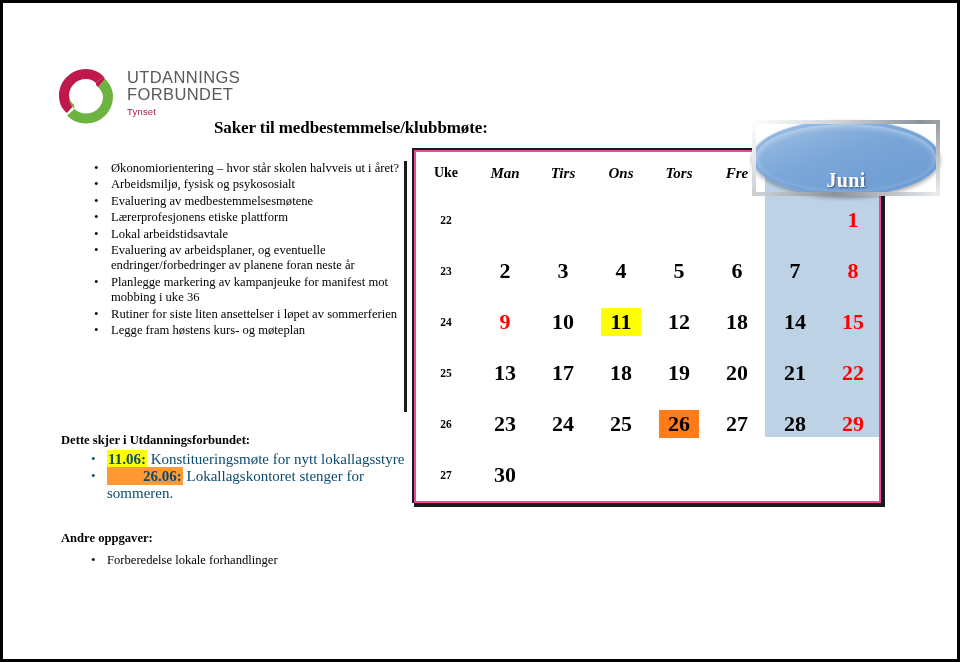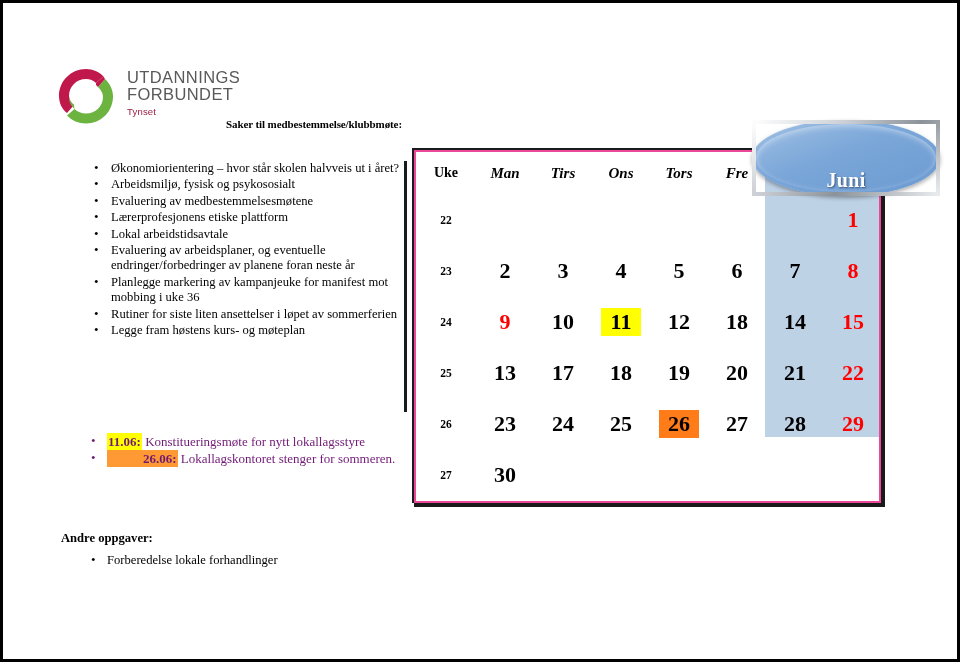--- a/index.html
+++ b/index.html
@@ -52,23 +52,23 @@
   #logo-sub {
     font-size: 9.5px;
     color: #9e1b41;
     margin-top: 3px;
     letter-spacing: 0.2px;
   }
 
   
   #deck-title {
     position: absolute;
-    left: 223px;
+    left: 211px;
     top: 115px;
-    font-size: 11px;
+    font-size: 17px;
     font-weight: bold;
     color: #000000;
     letter-spacing: -0.1px;
   }
 
   
   #agenda-box {
     position: absolute;
     left: 86px;
     top: 158px;
@@ -110,23 +110,23 @@
     color: #000000;
     margin-bottom: 3px;
   }
   ul.uf-list {
     list-style: none;
     padding-left: 28px;
   }
   ul.uf-list > li {
     position: relative;
     padding-left: 18px;
-    font-size: 13px;
+    font-size: 15px;
     line-height: 17px;
-    color: #701a75;
+    color: #0c4a6e;
   }
   ul.uf-list > li::before {
     content: "\2022";
     position: absolute;
     left: 2px;
     top: -1px;
     font-size: 13px;
   }
   .hl-date {
     font-weight: bold;
@@ -301,20 +301,21 @@
       <li>Lærerprofesjonens etiske plattform</li>
       <li>Lokal arbeidstidsavtale</li>
       <li>Evaluering av arbeidsplaner, og eventuelle endringer/forbedringer av planene foran neste år</li>
       <li>Planlegge markering av kampanjeuke for manifest mot mobbing i uke 36</li>
       <li>Rutiner for siste liten ansettelser i løpet av sommerferien</li>
       <li>Legge fram høstens kurs- og møteplan</li>
     </ul>
   </div>
 
   <div id="uf-section">
+    <div id="uf-heading">Dette skjer i Utdanningsforbundet:</div>
     <ul class="uf-list">
       <li>
         <span class="hl-date hl-yellow">11.06:</span>
         <span>Konstitueringsmøte for nytt lokallagsstyre</span>
       </li>
       <li>
         <span class="hl-date hl-orange">26.06:</span>
         <span>Lokallagskontoret stenger for sommeren.</span>
       </li>
     </ul>

